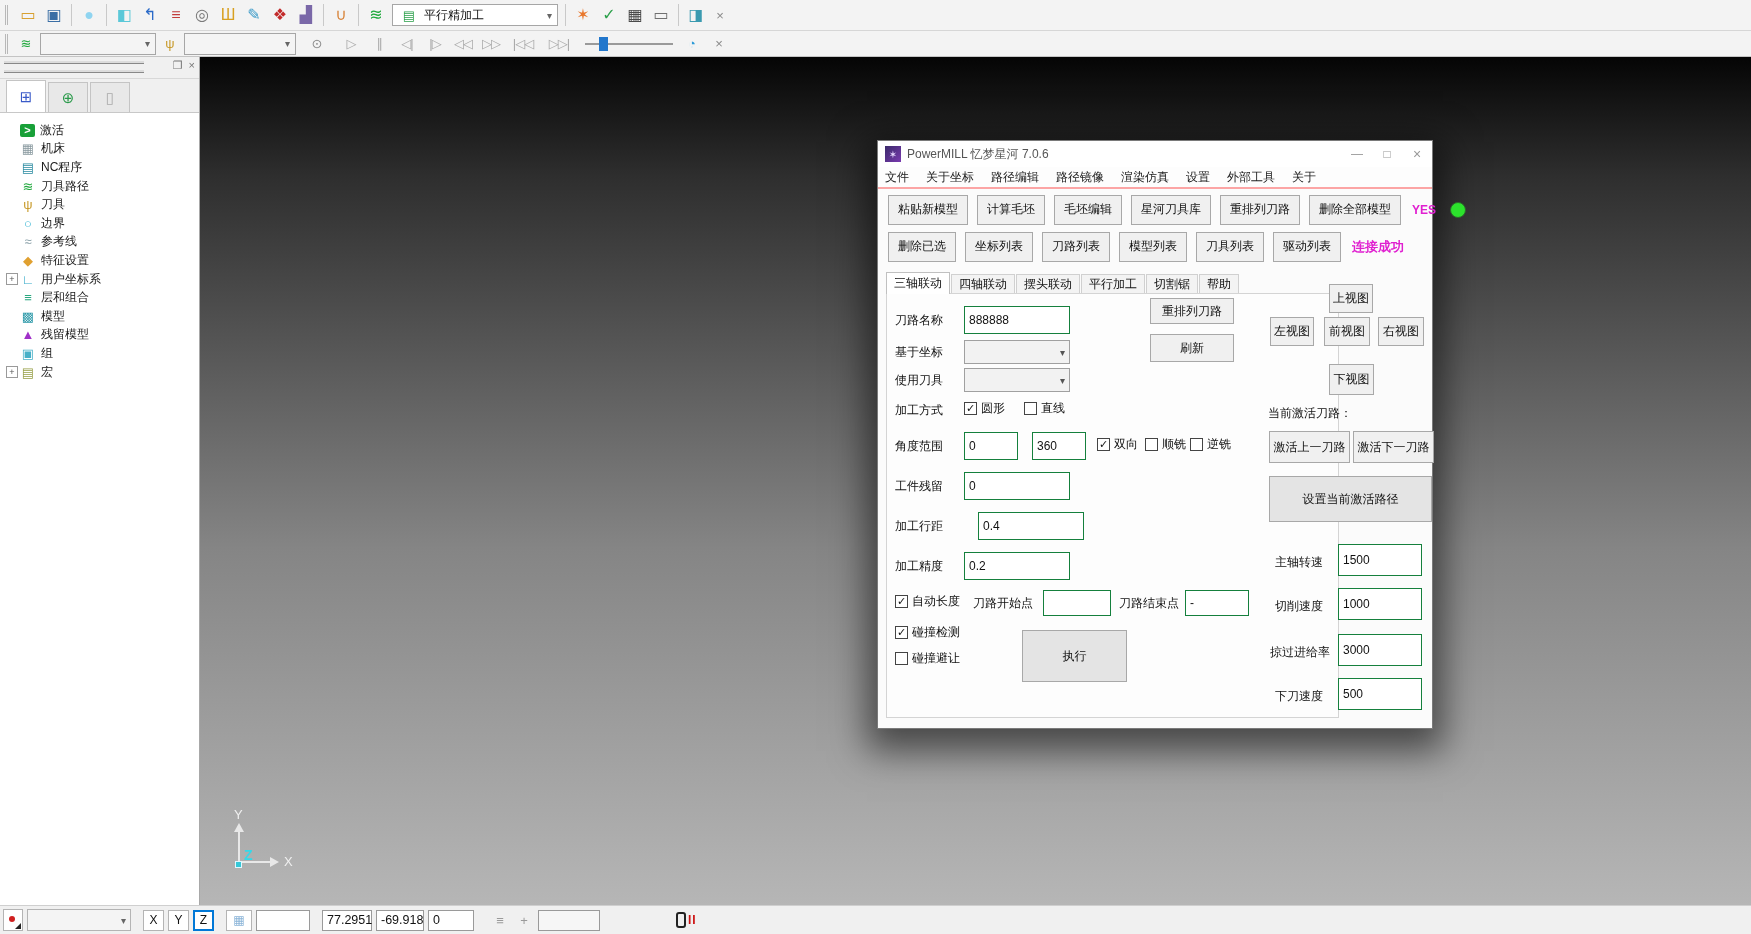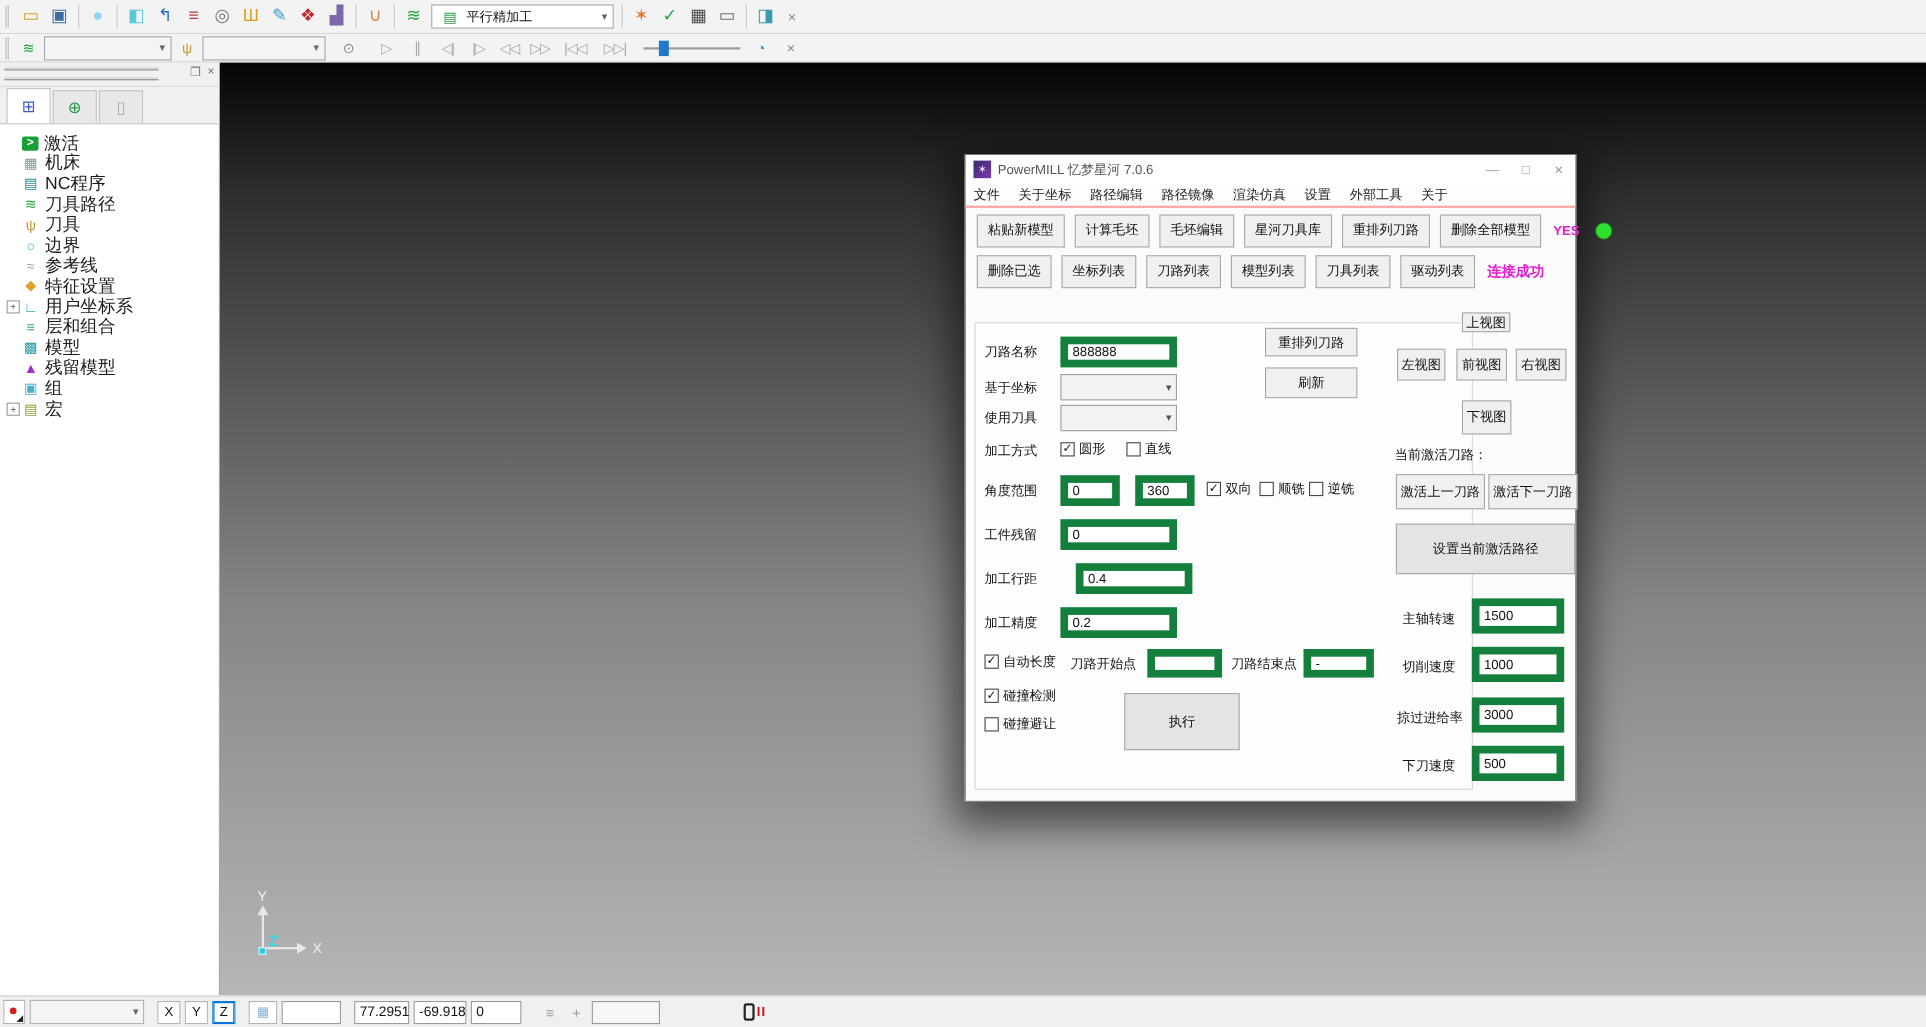--- a/index.html
+++ b/index.html
@@ -39,21 +39,21 @@
           display:flex; align-items:center; justify-content:center; font-size:15px; }
   .xtab.active { background:#fff; height:32px; }
   .tree { padding:8px 0 0 6px; }
   .trow { display:flex; align-items:center; height:18.6px; white-space:nowrap; }
   .texp { width:12px; height:12px; margin-right:2px; display:flex; align-items:center; justify-content:center;
           font-size:9px; color:#555; }
   .texp.box { border:1px solid #9a9a9a; background:#fff; }
   .tic { width:16px; height:15px; display:flex; align-items:center; justify-content:center;
          font-size:13px; margin-right:5px; }
   .tic.badge { background:#18a038; color:#fff; font-weight:bold; font-size:11px; border-radius:2px; height:13px; width:15px; }
-  .tlb { font-size:16px; color:#1a1a1a; }
+  .tlb { font-size:12px; color:#1a1a1a; }
   .tc1{color:#8a9aa0}.tc2{color:#2a8aa0}.tc3{color:#1fa83c}.tc4{color:#c89a2a}
   .tc5{color:#2ab0d0}.tc6{color:#8aa0a8}.tc7{color:#e0a030}.tc8{color:#30a8c8}
   .tc9{color:#2aa880}.tc10{color:#2a98a8}.tc11{color:#a030c8}.tc12{color:#48b0c8}.tc13{color:#98a048}
   
   .viewport { position:absolute; left:200px; top:57px; right:0; bottom:29px;
               background:linear-gradient(180deg,#050505 0%,#2e2e2e 14%,#858585 58%,#b6b6b6 100%); }
   .triad { position:absolute; left:22px; bottom:18px; width:80px; height:78px; color:#f0f0f0; }
   .triad .vline { position:absolute; left:16px; top:22px; width:2px; height:32px; background:#e8e8e8; }
   .triad .vhead { position:absolute; left:12px; top:14px; width:0; height:0;
                   border-left:5px solid transparent; border-right:5px solid transparent; border-bottom:9px solid #e8e8e8; }
@@ -86,21 +86,21 @@
   .yes { color:#e020d0; font-weight:bold; font-size:12px; margin-left:2px; }
   .gdot { width:16px; height:16px; border-radius:50%; background:#2ce22c; border:1px solid #2a6a2a; margin-left:5px; }
   .conn { color:#e020d0; font-weight:bold; font-size:13px; margin-left:2px; }
   .dtabs { position:absolute; left:8px; top:131px; display:flex; align-items:flex-end; }
   .dtab { height:20px; padding:0 7px; border:1px solid #d0d0d0; border-bottom:none; background:#f3f3f3;
           display:flex; align-items:center; font-size:12px; margin-right:1px; }
   .dtab.active { background:#fff; height:22px; border-color:#c0c0c0; position:relative; z-index:2; }
   .dpanel { position:absolute; left:8px; top:152px; width:453px; height:425px; background:#fdfdfd;
             border:1px solid #d4d4d4; }
   .flbl { position:absolute; font-size:12px; color:#111; white-space:nowrap; }
-  .fin  { position:absolute; border:7px solid #15803d; background:#fff; font-size:12px; padding:0 4px;
+  .fin  { position:absolute; border:1px solid #15803d; background:#fff; font-size:12px; padding:0 4px;
           font-family:inherit; color:#111; }
   .fsel { position:absolute; height:24px; background:#f2f2f2; border:1px solid #a0a0a0;
           display:flex; align-items:center; padding:0 4px; }
   .fsel .chev { margin-left:auto; color:#555; font-size:10px; }
   .cbx { position:absolute; display:flex; align-items:center; gap:4px; font-size:12px; white-space:nowrap; }
   .bx { width:13px; height:13px; border:1px solid #444; background:#fff; display:flex; align-items:center;
         justify-content:center; font-size:11px; line-height:1; color:#111; }
   .rlbl { position:absolute; font-size:12px; color:#111; white-space:nowrap; }
   
   .sbar { position:absolute; left:0; bottom:0; right:0; height:29px; background:#f0f0f0;
@@ -329,20 +329,40 @@
       <div class="brow" style="top:90px">
         <button class="wbtn">删除已选</button>
         <button class="wbtn">坐标列表</button>
         <button class="wbtn">刀路列表</button>
         <button class="wbtn">模型列表</button>
         <button class="wbtn">刀具列表</button>
         <button class="wbtn">驱动列表</button>
         <span class="conn">连接成功</span>
       </div>
 
+      <div class="dtabs">
+        <div class="dtab active">
+            <span>三轴联动</span>
+          </div>
+        <div class="dtab">
+            <span>四轴联动</span>
+          </div>
+        <div class="dtab">
+            <span>摆头联动</span>
+          </div>
+        <div class="dtab">
+            <span>平行加工</span>
+          </div>
+        <div class="dtab">
+            <span>切割锯</span>
+          </div>
+        <div class="dtab">
+            <span>帮助</span>
+          </div>
+      </div>
 
       <div class="dpanel">
         <span class="flbl" style="left:8px;top:18px">刀路名称</span>
         <input class="fin" style="left: 77px; top: 12px; width: 106px; height: 28px;" value="888888">
         <button class="wbtn" style="position:absolute;left:263px;top:4px;width:84px;height:26px">重排列刀路</button>
 
         <span class="flbl" style="left:8px;top:50px">基于坐标</span>
         <div class="fsel" style="left:77px;top:46px;width:106px">
           <span class="chev">▾</span>
         </div>
@@ -401,21 +421,21 @@
           <span class="bx">✓</span>
           <span>碰撞检测</span>
         </span>
         <span class="cbx" style="left:8px;top:356px">
           <span class="bx"></span>
           <span>碰撞避让</span>
         </span>
         <button class="wbtn" style="position:absolute;left:135px;top:336px;width:105px;height:52px;background:#e4e4e4">执行</button>
       </div>
 
-      <button class="wbtn" style="position:absolute;left:451px;top:143px;width:44px;height:18px">上视图</button>
+      <button class="wbtn" style="position:absolute;left:451px;top:143px;width:44px;height:29px">上视图</button>
       <button class="wbtn" style="position:absolute;left:392px;top:176px;width:44px;height:29px">左视图</button>
       <button class="wbtn" style="position:absolute;left:446px;top:176px;width:46px;height:29px">前视图</button>
       <button class="wbtn" style="position:absolute;left:500px;top:176px;width:46px;height:29px">右视图</button>
       <button class="wbtn" style="position:absolute;left:451px;top:223px;width:45px;height:31px">下视图</button>
 
       <span class="rlbl" style="left:390px;top:264px">当前激活刀路：</span>
       <button class="wbtn" style="position:absolute;left:391px;top:290px;width:81px;height:32px">激活上一刀路</button>
       <button class="wbtn" style="position:absolute;left:475px;top:290px;width:81px;height:32px">激活下一刀路</button>
       <button class="wbtn" style="position:absolute;left:391px;top:335px;width:163px;height:46px;background:#e4e4e4">设置当前激活路径</button>
 

